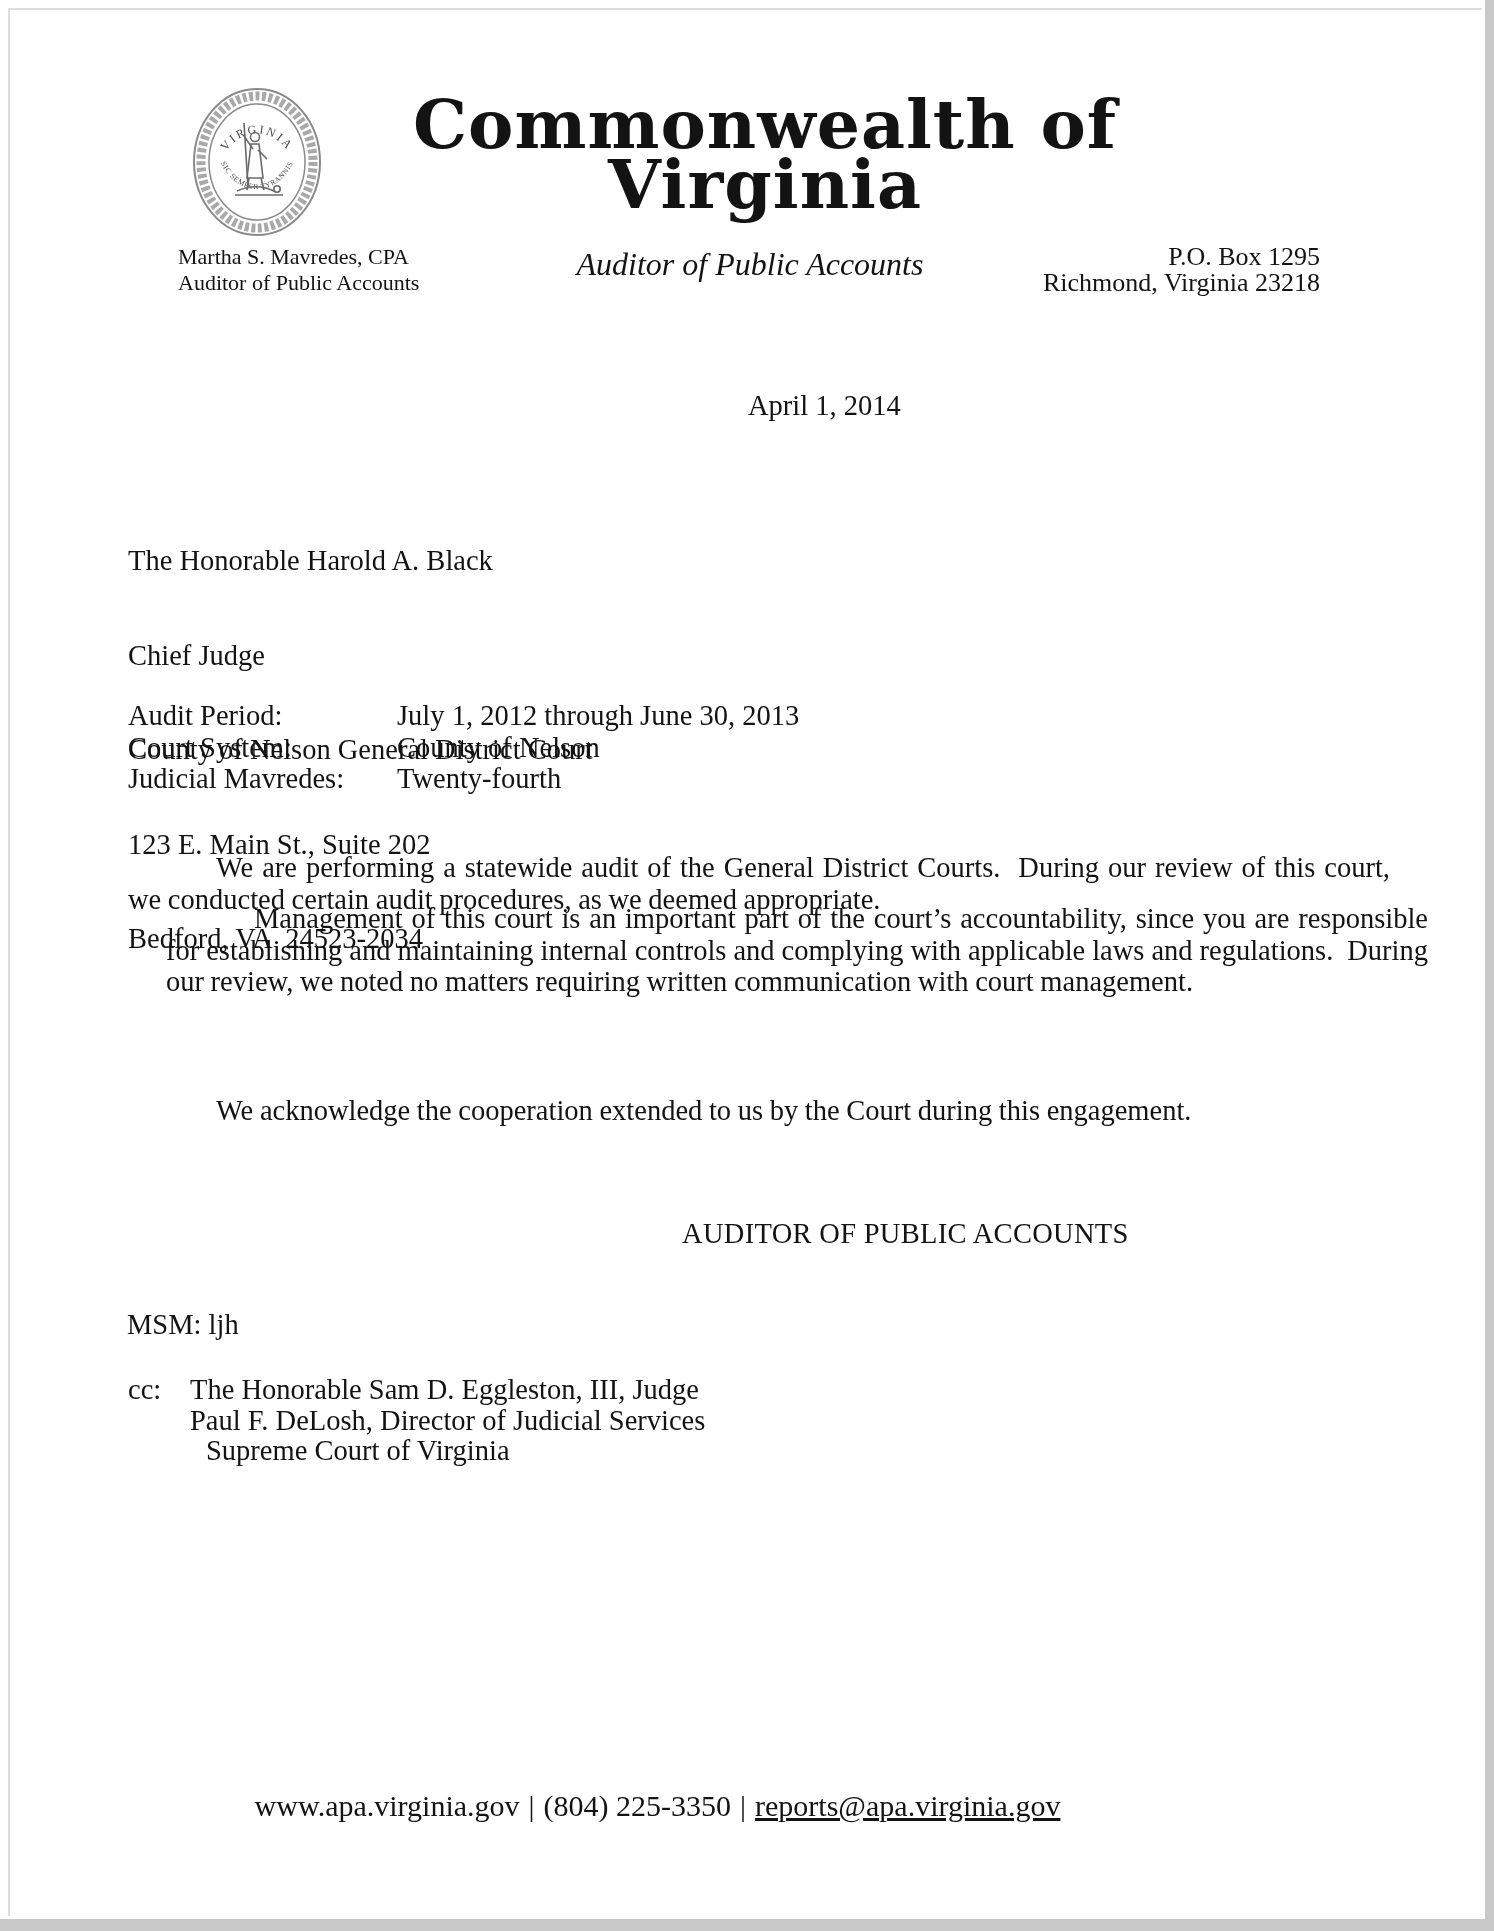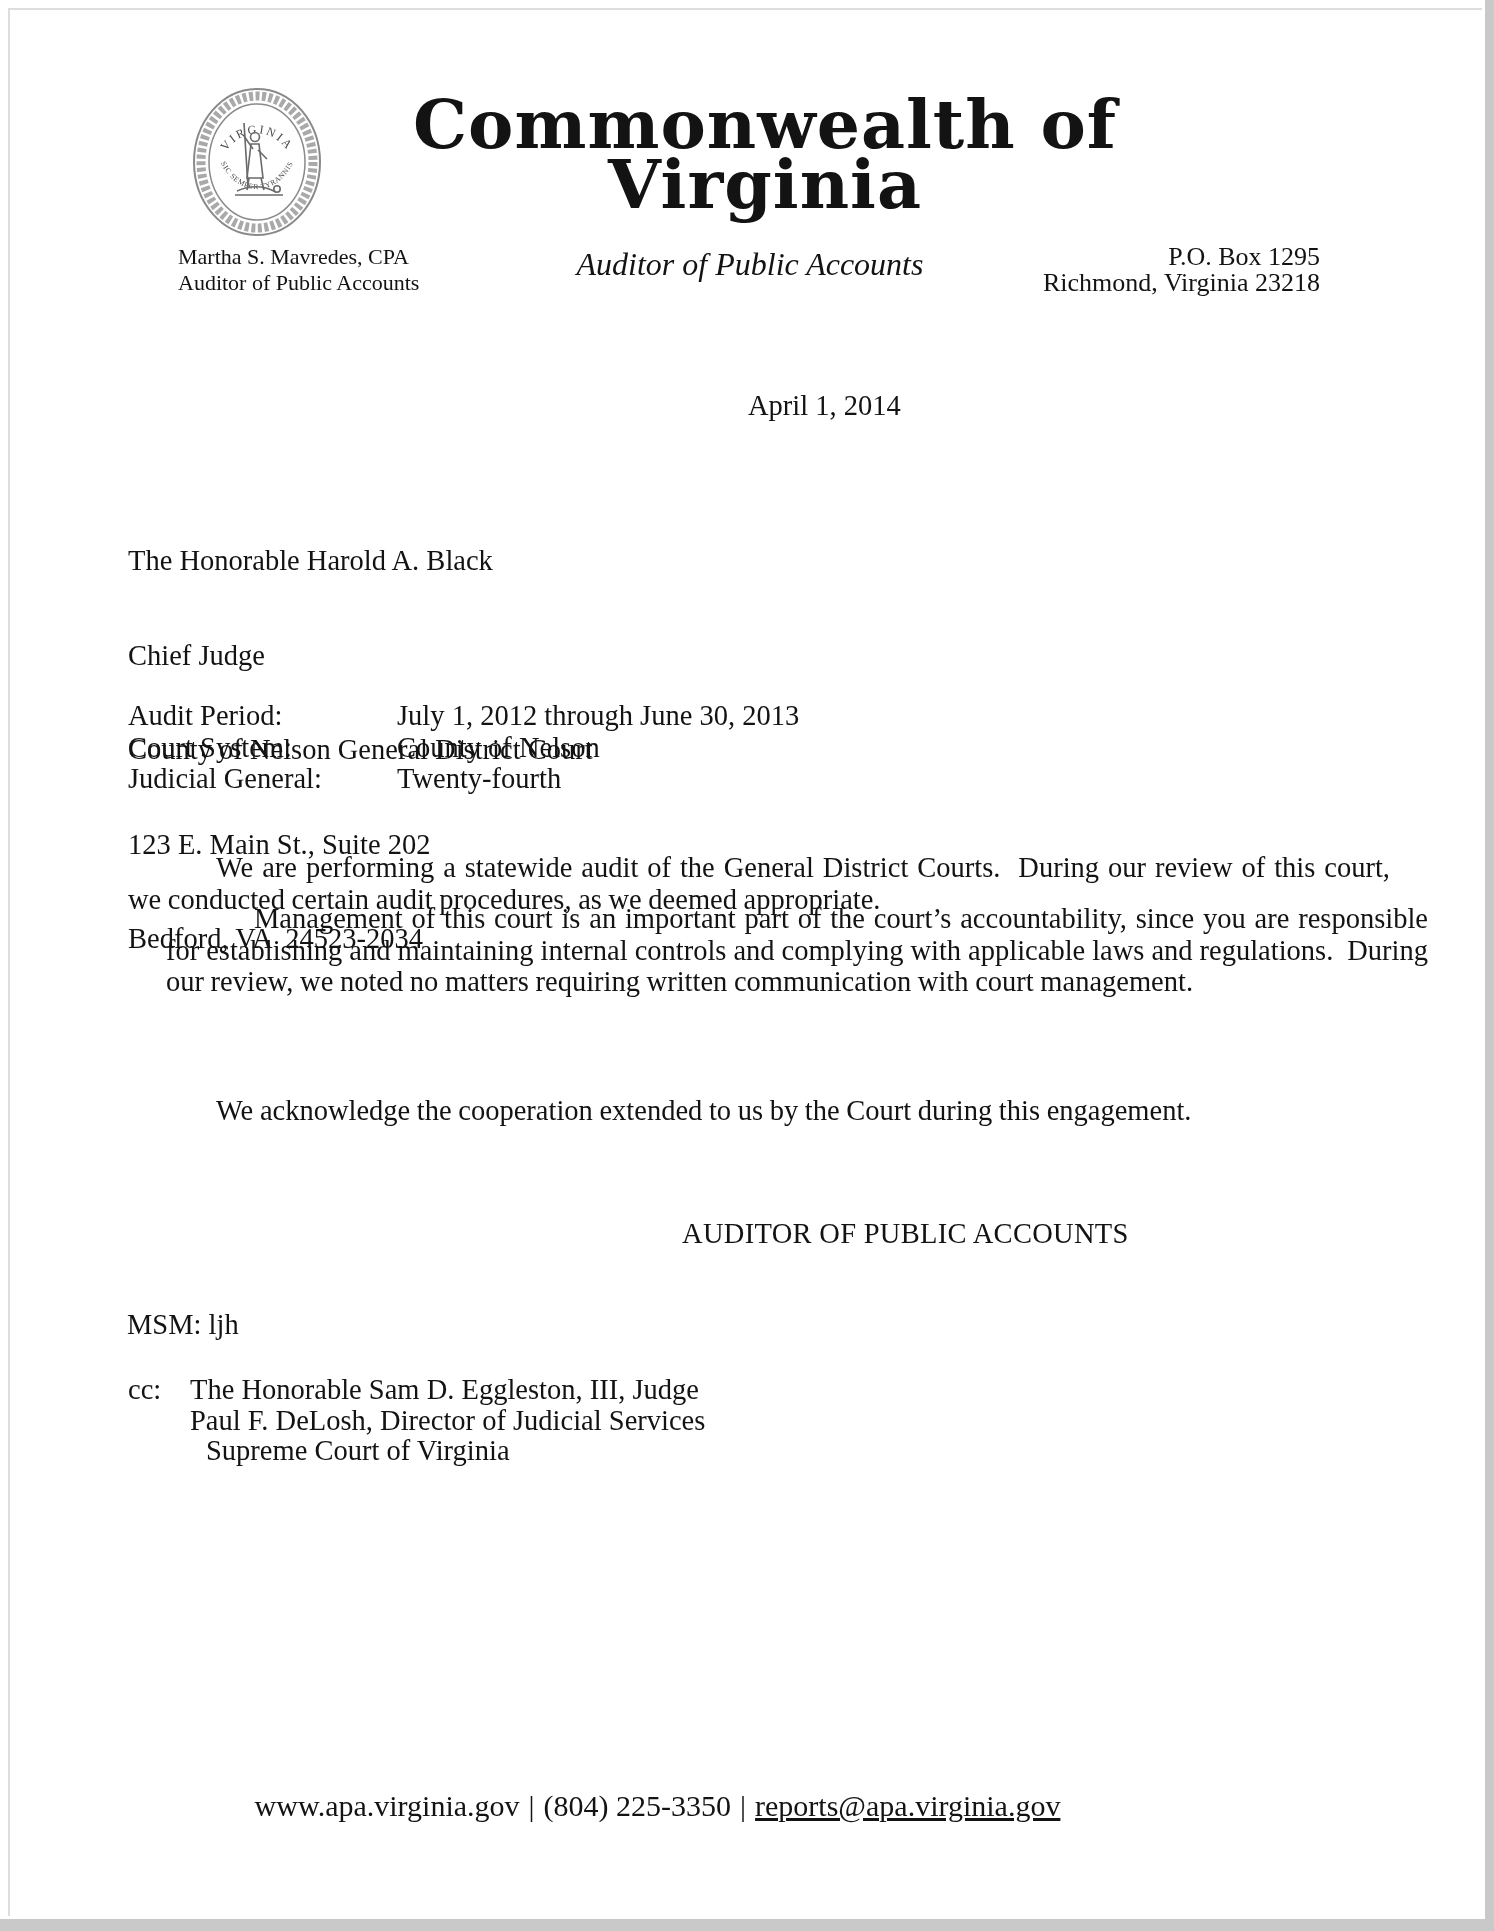--- a/index.html
+++ b/index.html
@@ -129,21 +129,21 @@
 <div class="details">
   <div class="row">
     <span class="lbl">Audit Period:</span>
     <span>July 1, 2012 through June 30, 2013</span>
   </div>
   <div class="row">
     <span class="lbl">Court System:</span>
     <span>County of Nelson</span>
   </div>
   <div class="row">
-    <span class="lbl">Judicial General:</span>
+    <span class="lbl">Judicial Mavredes:</span>
     <span>Twenty-fourth</span>
   </div>
 </div>
 
 <div class="para para-1">We are performing a statewide audit of the General District Courts.  During our review of this court, we conducted certain audit procedures, as we deemed appropriate.</div>
 <div class="para para-2">Management of this court is an important part of the court’s accountability, since you are responsible for establishing and maintaining internal controls and complying with applicable laws and regulations.  During our review, we noted no matters requiring written communication with court management.</div>
 <div class="para para-3">We acknowledge the cooperation extended to us by the Court during this engagement.</div>
 
 <div class="signature">AUDITOR OF PUBLIC ACCOUNTS</div>
 

